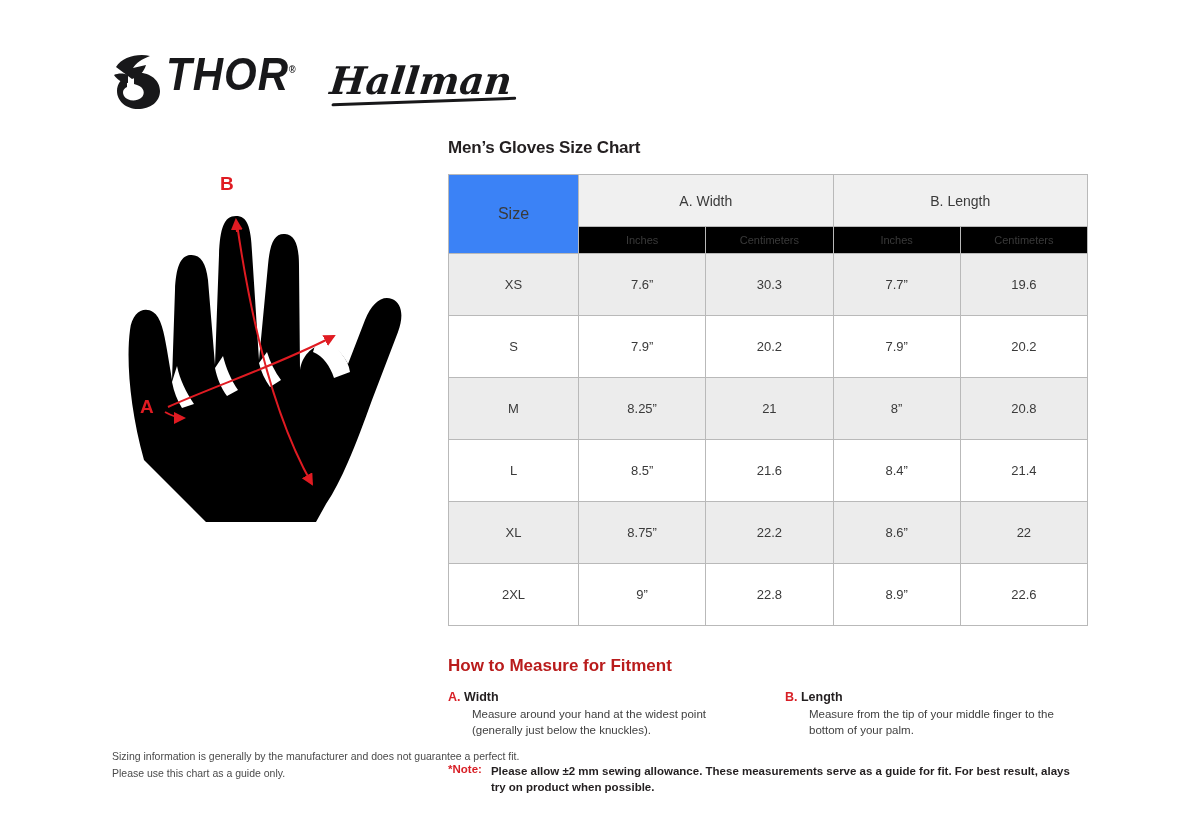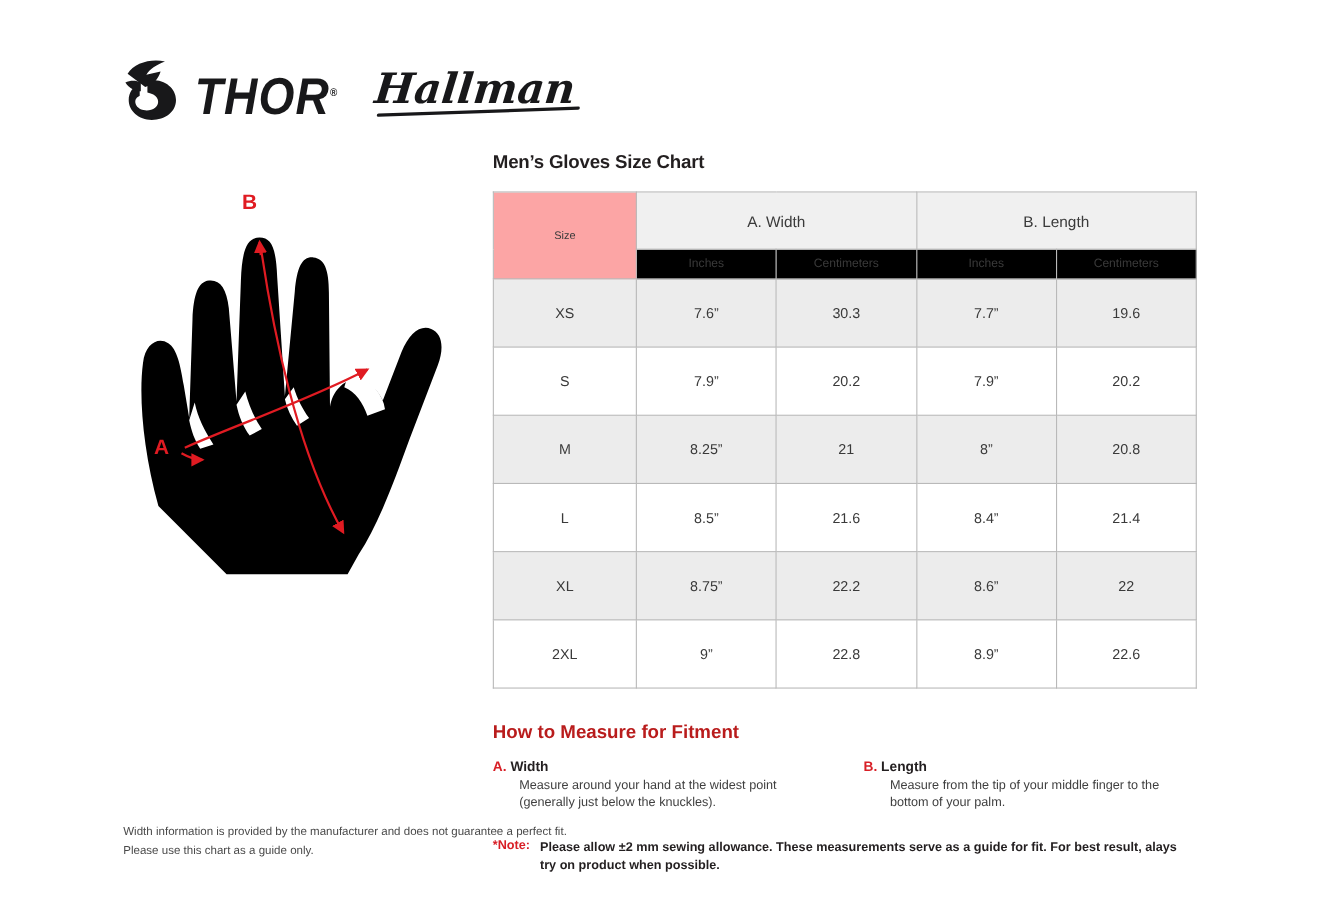--- a/index.html
+++ b/index.html
@@ -21,22 +21,22 @@
     position: absolute;
     left: 112px;
     top: 52px;
     height: 58px;
     display: flex;
     align-items: center;
     gap: 34px;
   }
   .thor-lockup {
     display: flex;
-    align-items: flex-end;
-    gap: 13px;
+    align-items: flex-start;
+    gap: 2px;
   }
   .thor-helmet { display: block; }
   .thor-word {
     font-family: "Liberation Sans", sans-serif;
     font-weight: bold;
     font-style: italic;
     font-size: 42px;
     letter-spacing: 1px;
     color: #18181a;
     line-height: 1;
@@ -103,23 +103,23 @@
   }
   table.size-chart td, table.size-chart th {
     border: 1px solid #b9b9b9;
     text-align: center;
     vertical-align: middle;
     font-weight: normal;
     color: #3a3a3a;
   }
   th.size-head {
     width: 127px;
-    background: #fca5a5;
-    font-weight: bold;
-    font-size: 10px;
+    background: #3b82f6;
+    font-weight: bold;
+    font-size: 16px;
     color: #231f20;
     height: 76px;
   }
   th.group-head {
     background: #f0f0f0;
     font-weight: bold;
     font-size: 14px;
     color: #231f20;
     height: 46px;
   }
@@ -373,15 +373,15 @@
   </div>
 
   <div class="note">
     <span class="note-label">*Note:</span>
     <span class="note-text">Please allow ±2 mm sewing allowance. These measurements serve as a guide for fit. For best result, alays try on product when possible.</span>
   </div>
 
 </div>
 
 <div class="footer">
-  <div>Width information is provided by the manufacturer and does not guarantee a perfect fit.</div>
+  <div>Sizing information is generally by the manufacturer and does not guarantee a perfect fit.</div>
   <div>Please use this chart as a guide only.</div>
 </div>
 
 </body></html>

